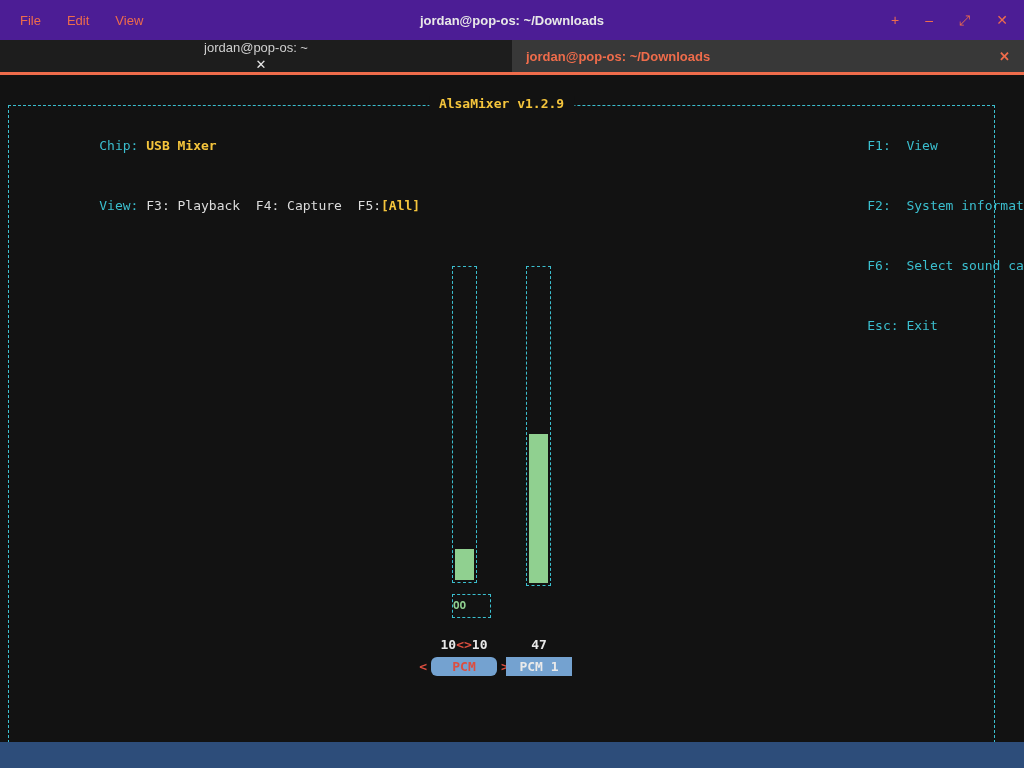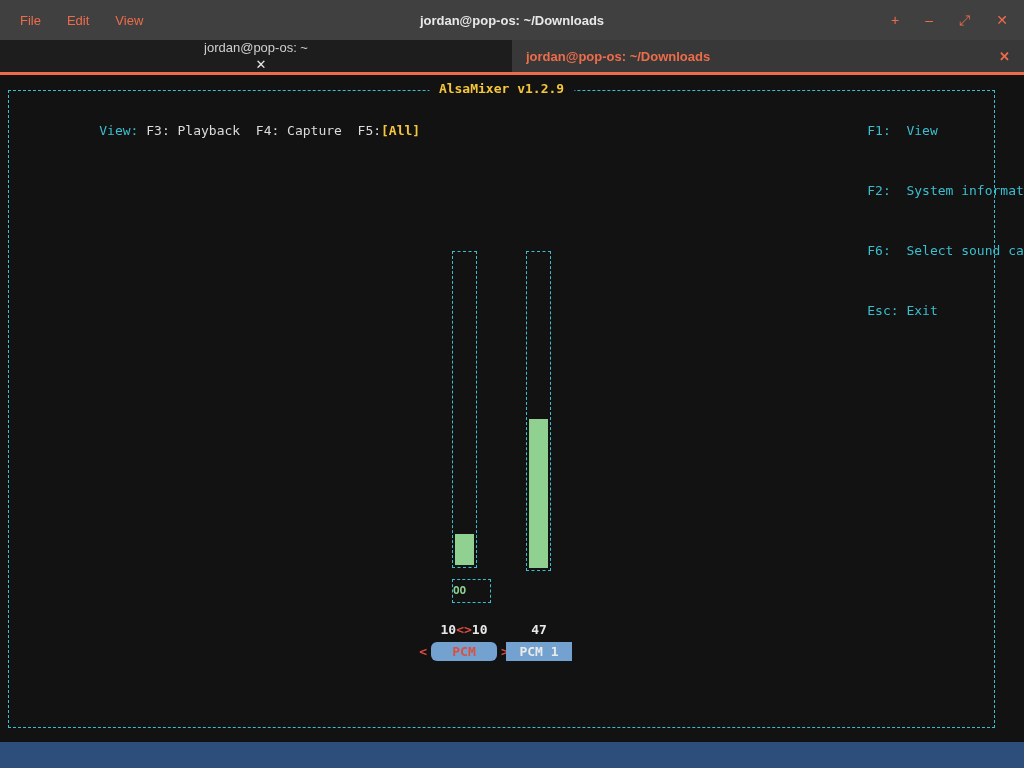--- a/index.html
+++ b/index.html
@@ -17,21 +17,21 @@
   html, body { margin: 0; padding: 0; background: #000; }
   .screen {
     position: relative; width: 1024px; height: 768px; overflow: hidden;
     background: var(--term-bg);
     font-family: "DejaVu Sans Mono", monospace; font-size: 13px;
   }
 
   
   .titlebar {
     position: absolute; top: 0; left: 0; width: 1024px; height: 40px;
-    background: #404040; display: flex; align-items: center;
+    background: #4c1d95; display: flex; align-items: center;
     font-family: "Liberation Sans", sans-serif;
   }
   .menu { display: flex; gap: 26px; padding-left: 20px; }
   .menu-item { color: var(--accent); font-size: 13px; cursor: default; }
   .win-title {
     position: absolute; left: 200px; right: 200px; text-align: center;
     color: var(--white); font-weight: bold; font-size: 13px; white-space: nowrap;
   }
   .win-controls { position: absolute; right: 16px; display: flex; gap: 26px; align-items: center; }
   .win-controls span { color: var(--accent); font-size: 14px; line-height: 1; cursor: default; }
@@ -50,21 +50,21 @@
   .tab.inactive .tab-close { color: #e8e8e8; }
   .tab.active .tab-close { color: var(--accent); }
 
   
   .terminal {
     position: absolute; top: 75px; left: 0; width: 1024px; height: 693px;
     background: var(--term-bg);
   }
 
   .mixer-box {
-    position: absolute; left: 8px; top: 15px; width: 987px; height: 638px;
+    position: absolute; left: 8px; top: 30px; width: 987px; height: 638px;
     border: 1px dashed var(--cyan);
   }
   .mixer-title {
     position: absolute; top: -10px; left: 50%; transform: translateX(-50%);
     background: var(--term-bg); padding: 0 10px;
     color: var(--yellow); font-weight: bold; white-space: nowrap;
   }
 
   .info { position: absolute; left: 12px; top: 10px; line-height: 20px; }
   .info .row { white-space: pre; }
@@ -148,20 +148,23 @@
     </div>
   </div>
 
   <div class="terminal">
 
     <div class="mixer-box">
       <div class="mixer-title">AlsaMixer v1.2.9</div>
 
       <div class="info">
         <div class="row">
+          <span class="lbl">Chip:</span><span class="val">USB Mixer</span>
+        </div>
+        <div class="row">
           <span class="lbl">View:</span><span class="plain">F3: Playback  F4: Capture  F5:</span><span class="val">[All]</span>
         </div>
       </div>
 
       <div class="help">
         <div class="hrow">
           <span class="key">F1:</span><span>View</span>
         </div>
         <div class="hrow">
           <span class="key">F2:</span><span>System information</span>

